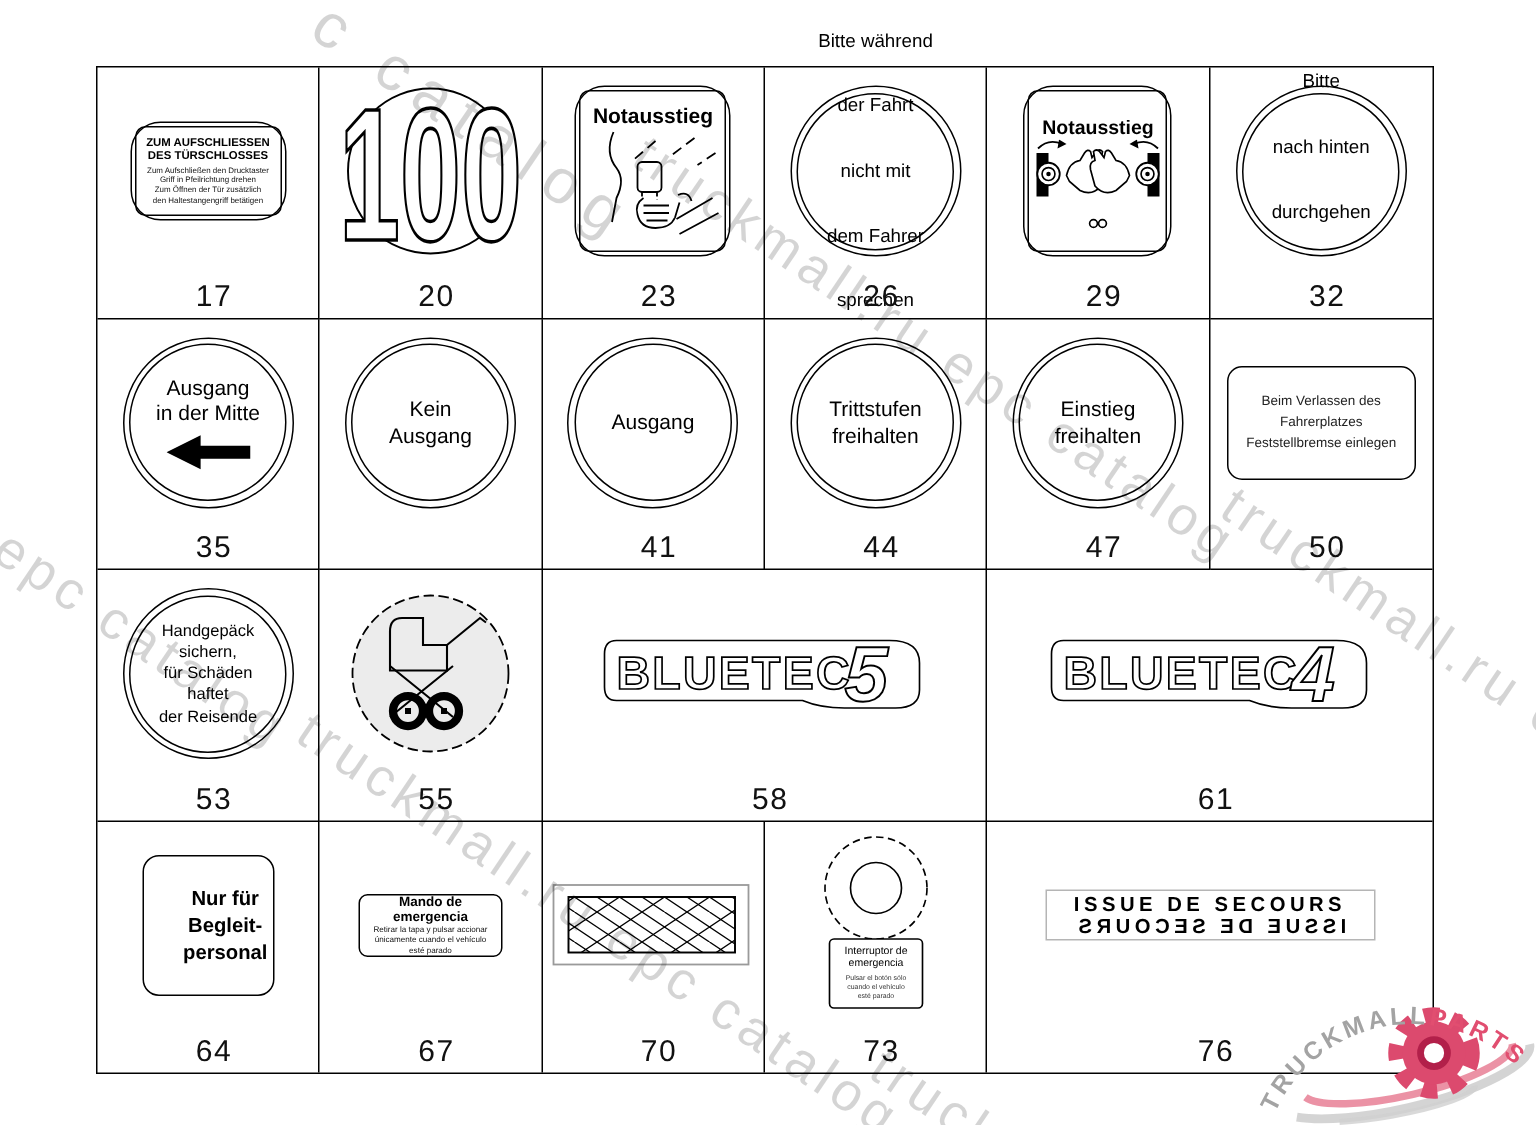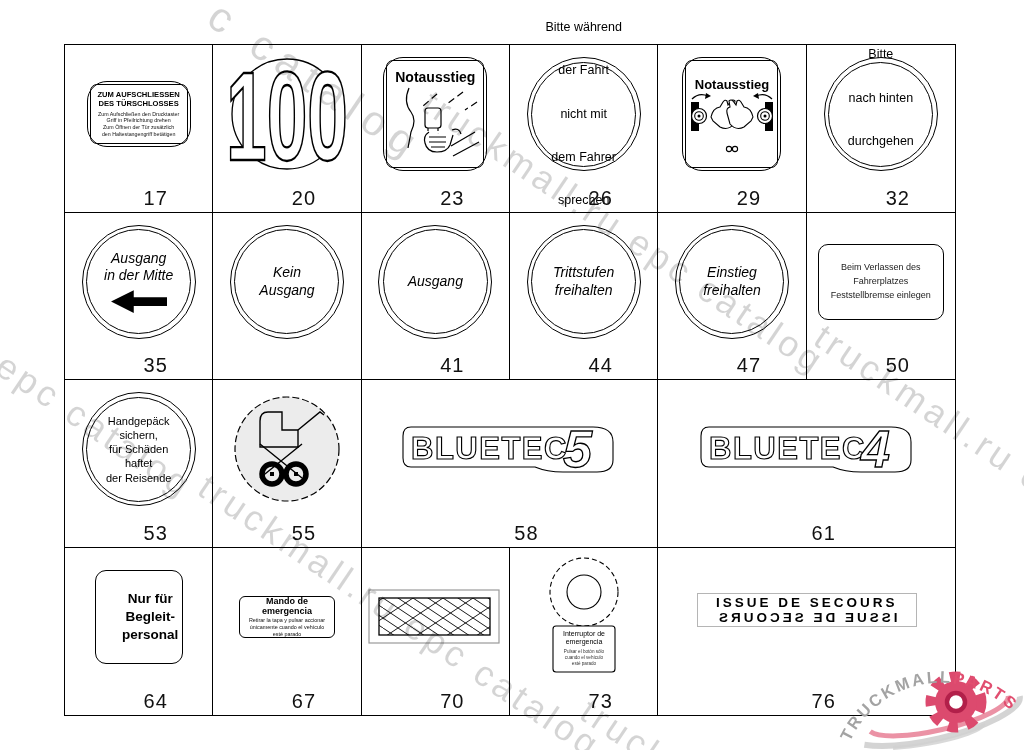--- a/index.html
+++ b/index.html
@@ -16,30 +16,30 @@
   }
   .cell{
     position:relative;border-right:1.4px solid #000;border-bottom:1.4px solid #000;
     box-sizing:border-box;display:flex;align-items:center;justify-content:center;
     padding-bottom:28px;
   }
   .cell.span2{grid-column:span 2;}
   .cell.no-r{border-right:none;}
   .cell.no-b{border-bottom:none;}
   .num{
-    position:absolute;bottom:2px;left:17px;width:100%;text-align:center;
+    position:absolute;bottom:2px;left:4px;width:100%;text-align:center;
     font-size:20px;color:#111;letter-spacing:1px;
   }
   
   .circle{border-radius:50%;border:1.3px solid #000;display:flex;align-items:center;justify-content:center;background:#fff;box-sizing:border-box;}
   .circle-in{border-radius:50%;border:1.1px solid #000;width:calc(100% - 7px);height:calc(100% - 7px);
     display:flex;flex-direction:column;align-items:center;justify-content:center;box-sizing:border-box;text-align:center;}
   .c114{width:114px;height:114px;}
   .t12{font-size:12.5px;line-height:1.22;gap:28px;}
-  .t14{font-size:14px;line-height:1.25;font-style:italic;}
+  .t14{font-size:14px;line-height:1.25;}
   .t11{font-size:11px;line-height:1.3;}
   
   .rsign{border:1.3px solid #000;border-radius:20px;background:#fff;box-sizing:border-box;padding:2px;}
   .rsign-in{border:1px solid #000;border-radius:7px;width:100%;height:100%;box-sizing:border-box;
     display:flex;flex-direction:column;align-items:center;justify-content:center;text-align:center;}
   .s17{width:104px;height:66px;}
   .s17 .h{font-size:7.6px;font-weight:bold;line-height:1.15;}
   .s17 .p{font-size:5.3px;line-height:1.25;margin-top:2px;color:#111;}
   .s23{width:104px;height:114px;}
   .s29{width:99px;height:114px;}

